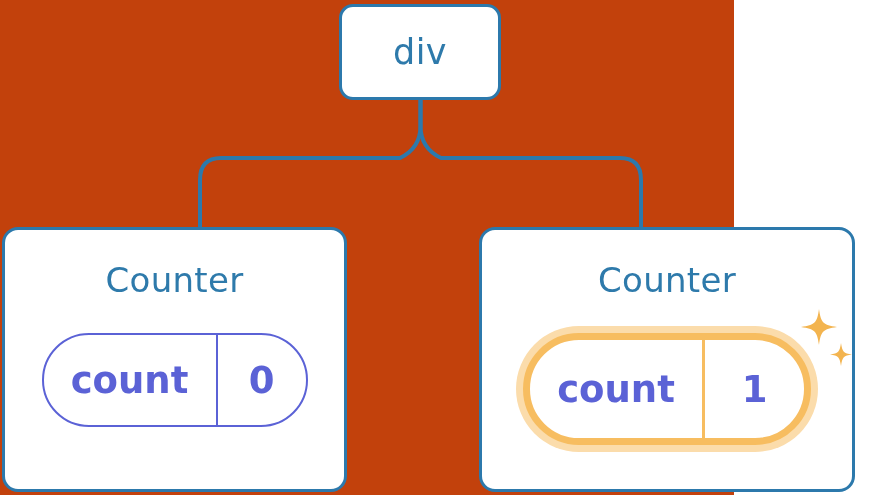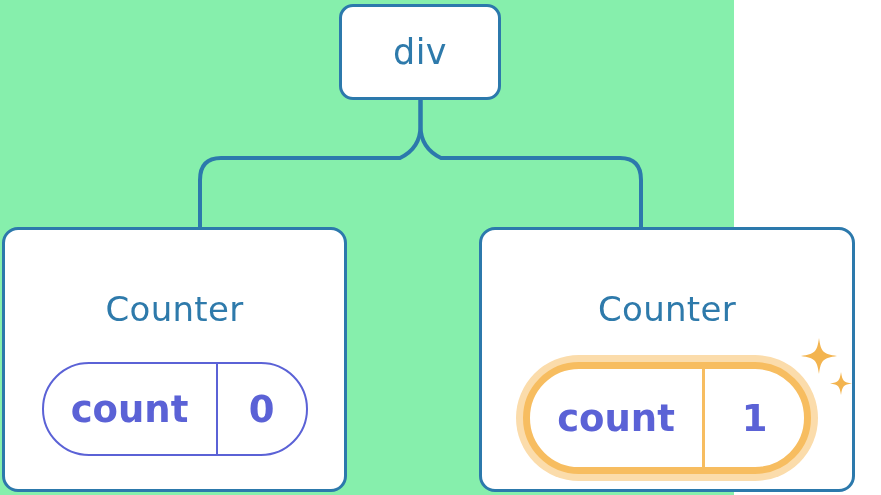--- a/index.html
+++ b/index.html
@@ -10,21 +10,21 @@
     width: 881px;
     height: 495px;
     overflow: hidden;
     font-family: "DejaVu Sans", "Liberation Sans", sans-serif;
   }
 
   #stage {
     position: relative;
     width: 734px;
     height: 495px;
-    background: #86efac;
+    background: #c2410c;
   }
 
   
   #connector-layer {
     position: absolute;
     left: 0;
     top: 0;
     width: 881px;
     height: 495px;
     pointer-events: none;
@@ -73,21 +73,21 @@
     left: 479px;
     top: 227px;
     width: 376px;
     height: 265px;
   }
 
   .card-title {
     color: #2e7aab;
     font-size: 34px;
     line-height: 1;
-    margin-top: 62px;
+    margin-top: 33px;
     letter-spacing: 0.3px;
   }
 
   
   .pill-wrap {
     position: relative;
     margin-top: 36px;
     display: flex;
     align-items: center;
     justify-content: center;

